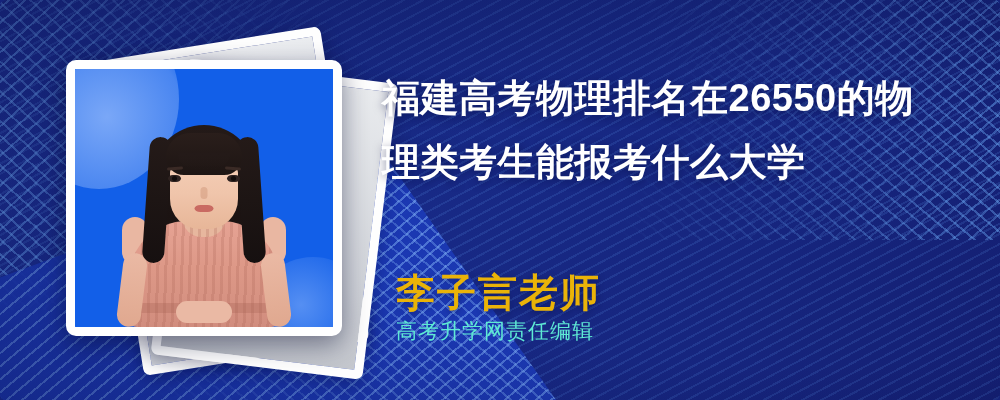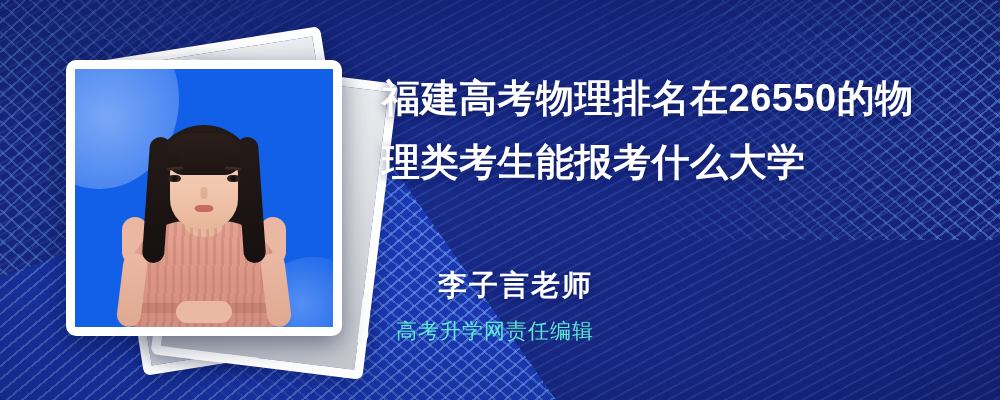--- a/index.html
+++ b/index.html
@@ -203,23 +203,22 @@
   
   .text-col{position:absolute;left:382px;top:0;width:600px;height:400px;}
   .title{
     position:absolute;left:0;top:66px;width:570px;
     color:#ffffff;font-size:38px;font-weight:bold;line-height:64px;
     letter-spacing:.5px;
     text-shadow:0 2px 8px rgba(4,10,60,.5);
   }
   .author{
     position:absolute;left:14px;top:266px;
-    color:#ffffff;font-size:29px;font-weight:bold;letter-spacing:2px;
+    color:#eab308;font-size:39px;font-weight:bold;letter-spacing:2px;
     text-shadow:0 2px 7px rgba(4,10,60,.45);
-    margin-left:42px;
   }
   .role{
     position:absolute;left:14px;top:317px;
     color:#5eead4;font-size:21px;font-weight:normal;letter-spacing:1px;
   }
 </style>
 </head>
 <body>
 
 <div id="banner">

